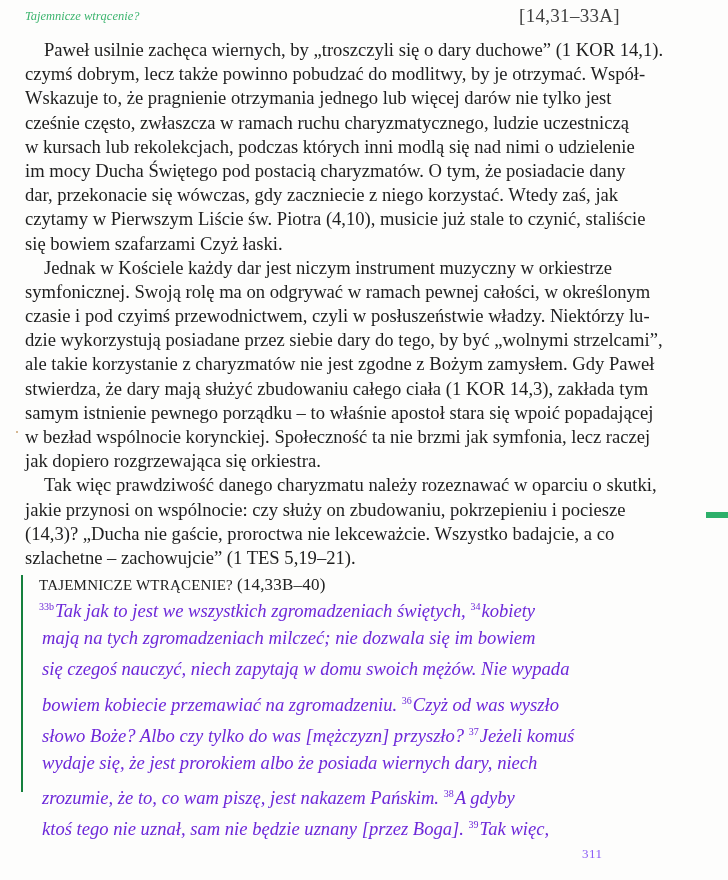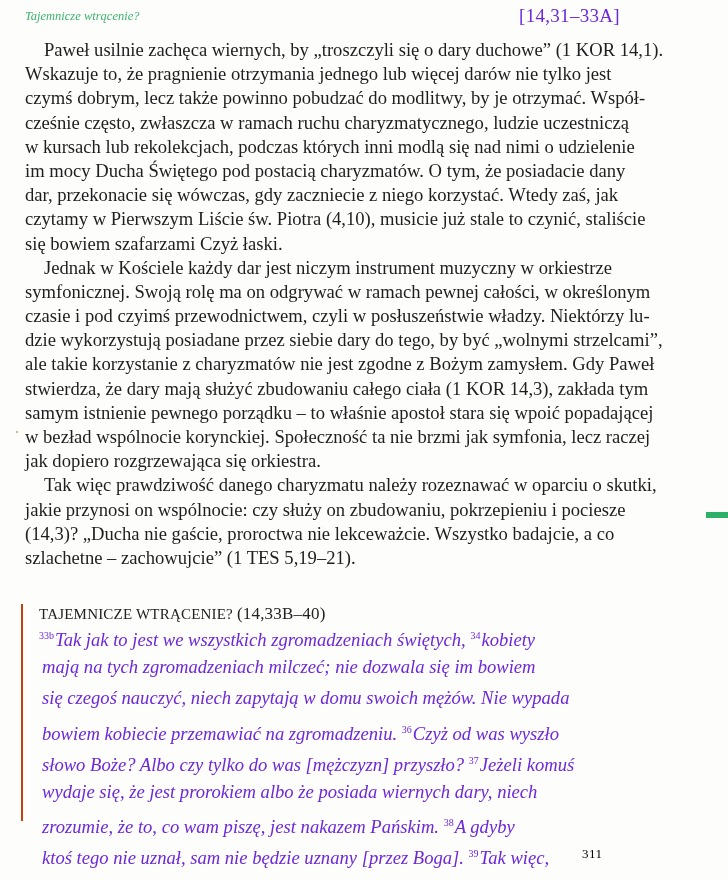--- a/index.html
+++ b/index.html
@@ -4,59 +4,59 @@
   <style>
     html, body { margin: 0; padding: 0; }
     body {
       width: 728px; height: 880px; background: #fdfdfc; position: relative; overflow: hidden;
       font-family: "Liberation Serif", "DejaVu Serif", serif; color: #1e1e1e;
     }
     .running-head {
       position: absolute; left: 25px; top: 9px; font-style: italic; font-size: 12.5px; color: #3cb46e;
     }
     .range-head {
-      position: absolute; left: 519px; top: 5px; font-size: 19px; color: #6d28d9; letter-spacing: 0.3px; text-align: center;
+      position: absolute; left: 519px; top: 5px; font-size: 19px; color: #404040; letter-spacing: 0.3px; text-align: center;
     }
     .body-text { position: absolute; left: 25px; top: 31px; width: 585px; margin-top: 7px; }
     .line {
       font-size: 18.6px; line-height: 24.2px; height: 24.2px; white-space: nowrap;
       text-align: justify; text-align-last: justify; overflow: visible;
     }
     .line.last { text-align-last: left; }
     .line.indent { padding-left: 19px; }
     .quote-box {
-      position: absolute; left: 21px; top: 604px; width: 560px;
-      border-left: 2px solid #c2410c; padding-left: 16px; height: 217px;
+      position: absolute; left: 21px; top: 575px; width: 560px;
+      border-left: 2px solid #15803d; padding-left: 16px; height: 217px;
     }
     .quote-title { font-size: 15px; line-height: 20px; color: #222; letter-spacing: 0.2px; }
     .quote-title .par { font-size: 17px; }
     .quote-line {
       font-style: italic; color: #6d28d9; font-size: 18.6px; line-height: 24.2px; height: 24.2px; white-space: nowrap;
     }
     .quote-line.cont { padding-left: 3px; margin-top: 7px; }
     .vnum { font-size: 10px; vertical-align: 7px; font-style: normal; margin-right: 1px; }
     .page-number {
-      position: absolute; left: 582px; top: 846px; font-size: 13px; color: #000000; letter-spacing: 0.5px;
+      position: absolute; left: 582px; top: 846px; font-size: 13px; color: #8b5cf6; letter-spacing: 0.5px;
     }
     .thumb-tab {
       position: absolute; left: 706px; top: 512px; width: 22px; height: 6px; background: #2db06a;
     }
     .speck { position: absolute; left: 16px; top: 431px; width: 2px; height: 2px; background: #c8a070; border-radius: 1px; }
   </style>
 </head>
 <body>
 
 <div class="running-head">Tajemnicze wtrącenie?</div>
 <div class="range-head">[14,31–33A]</div>
 
 <div class="body-text">
   <div>
     <div class="line indent">Paweł usilnie zachęca wiernych, by „troszczyli się o dary duchowe” (1 KOR 14,1).</div>
+    <div class="line">czymś dobrym, lecz także powinno pobudzać do modlitwy, by je otrzymać. Współ-</div>
     <div class="line">Wskazuje to, że pragnienie otrzymania jednego lub więcej darów nie tylko jest</div>
-    <div class="line">czymś dobrym, lecz także powinno pobudzać do modlitwy, by je otrzymać. Współ-</div>
     <div class="line">cześnie często, zwłaszcza w ramach ruchu charyzmatycznego, ludzie uczestniczą</div>
     <div class="line">w kursach lub rekolekcjach, podczas których inni modlą się nad nimi o udzielenie</div>
     <div class="line">im mocy Ducha Świętego pod postacią charyzmatów. O tym, że posiadacie dany</div>
     <div class="line">dar, przekonacie się wówczas, gdy zaczniecie z niego korzystać. Wtedy zaś, jak</div>
     <div class="line">czytamy w Pierwszym Liście św. Piotra (4,10), musicie już stale to czynić, staliście</div>
     <div class="line last">się bowiem szafarzami Czyż łaski.</div>
   </div>
   <div>
     <div class="line indent">Jednak w Kościele każdy dar jest niczym instrument muzyczny w orkiestrze</div>
     <div class="line">symfonicznej. Swoją rolę ma on odgrywać w ramach pewnej całości, w określonym</div>

